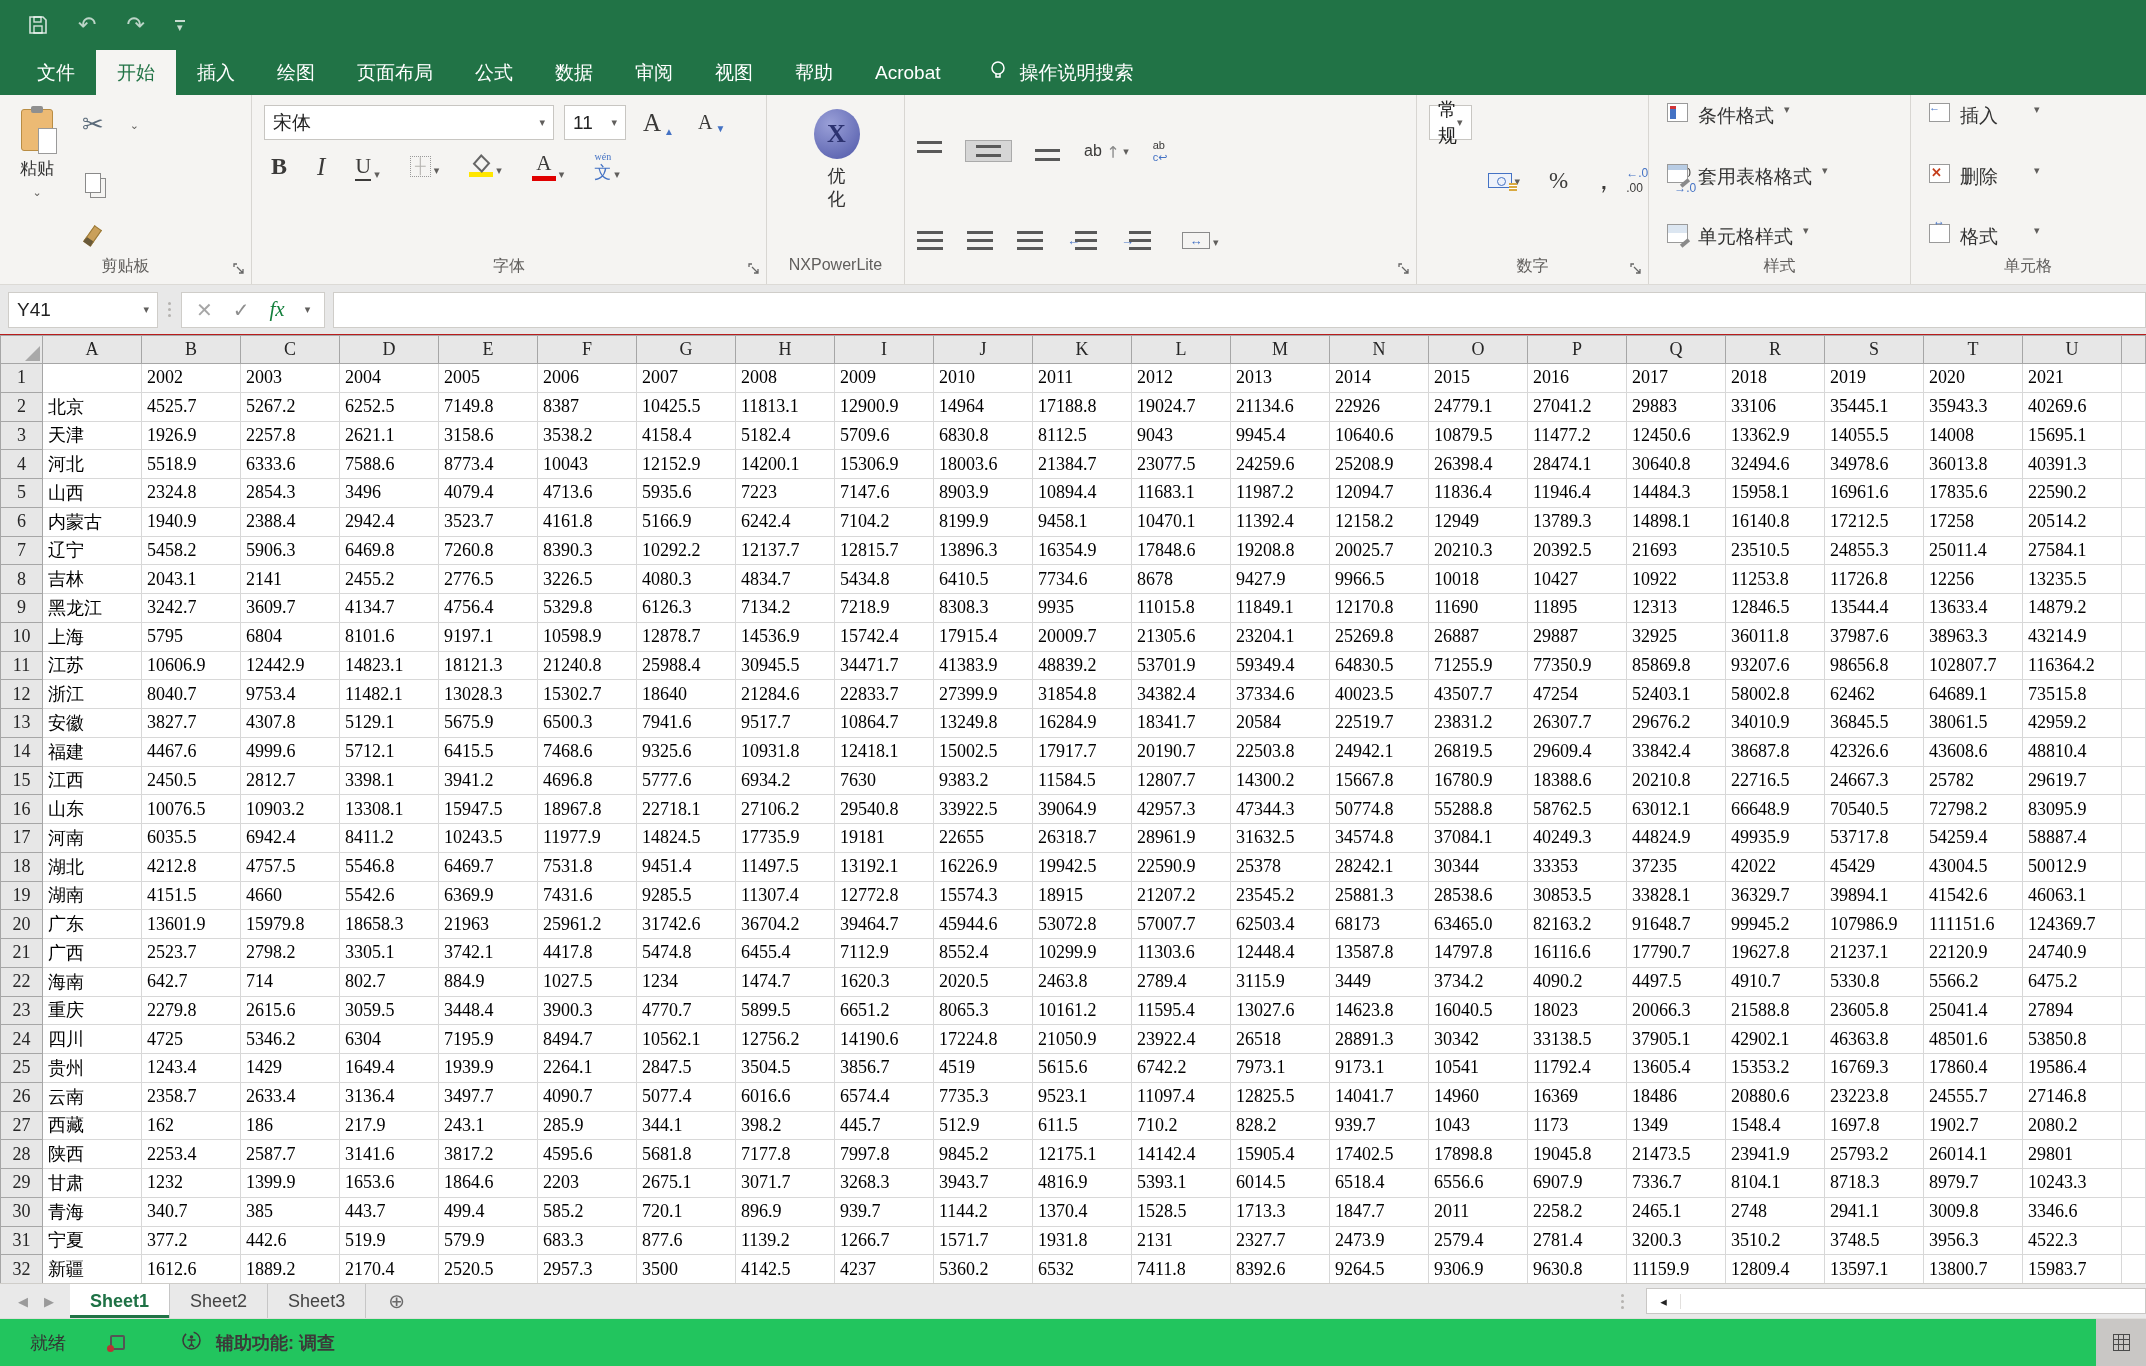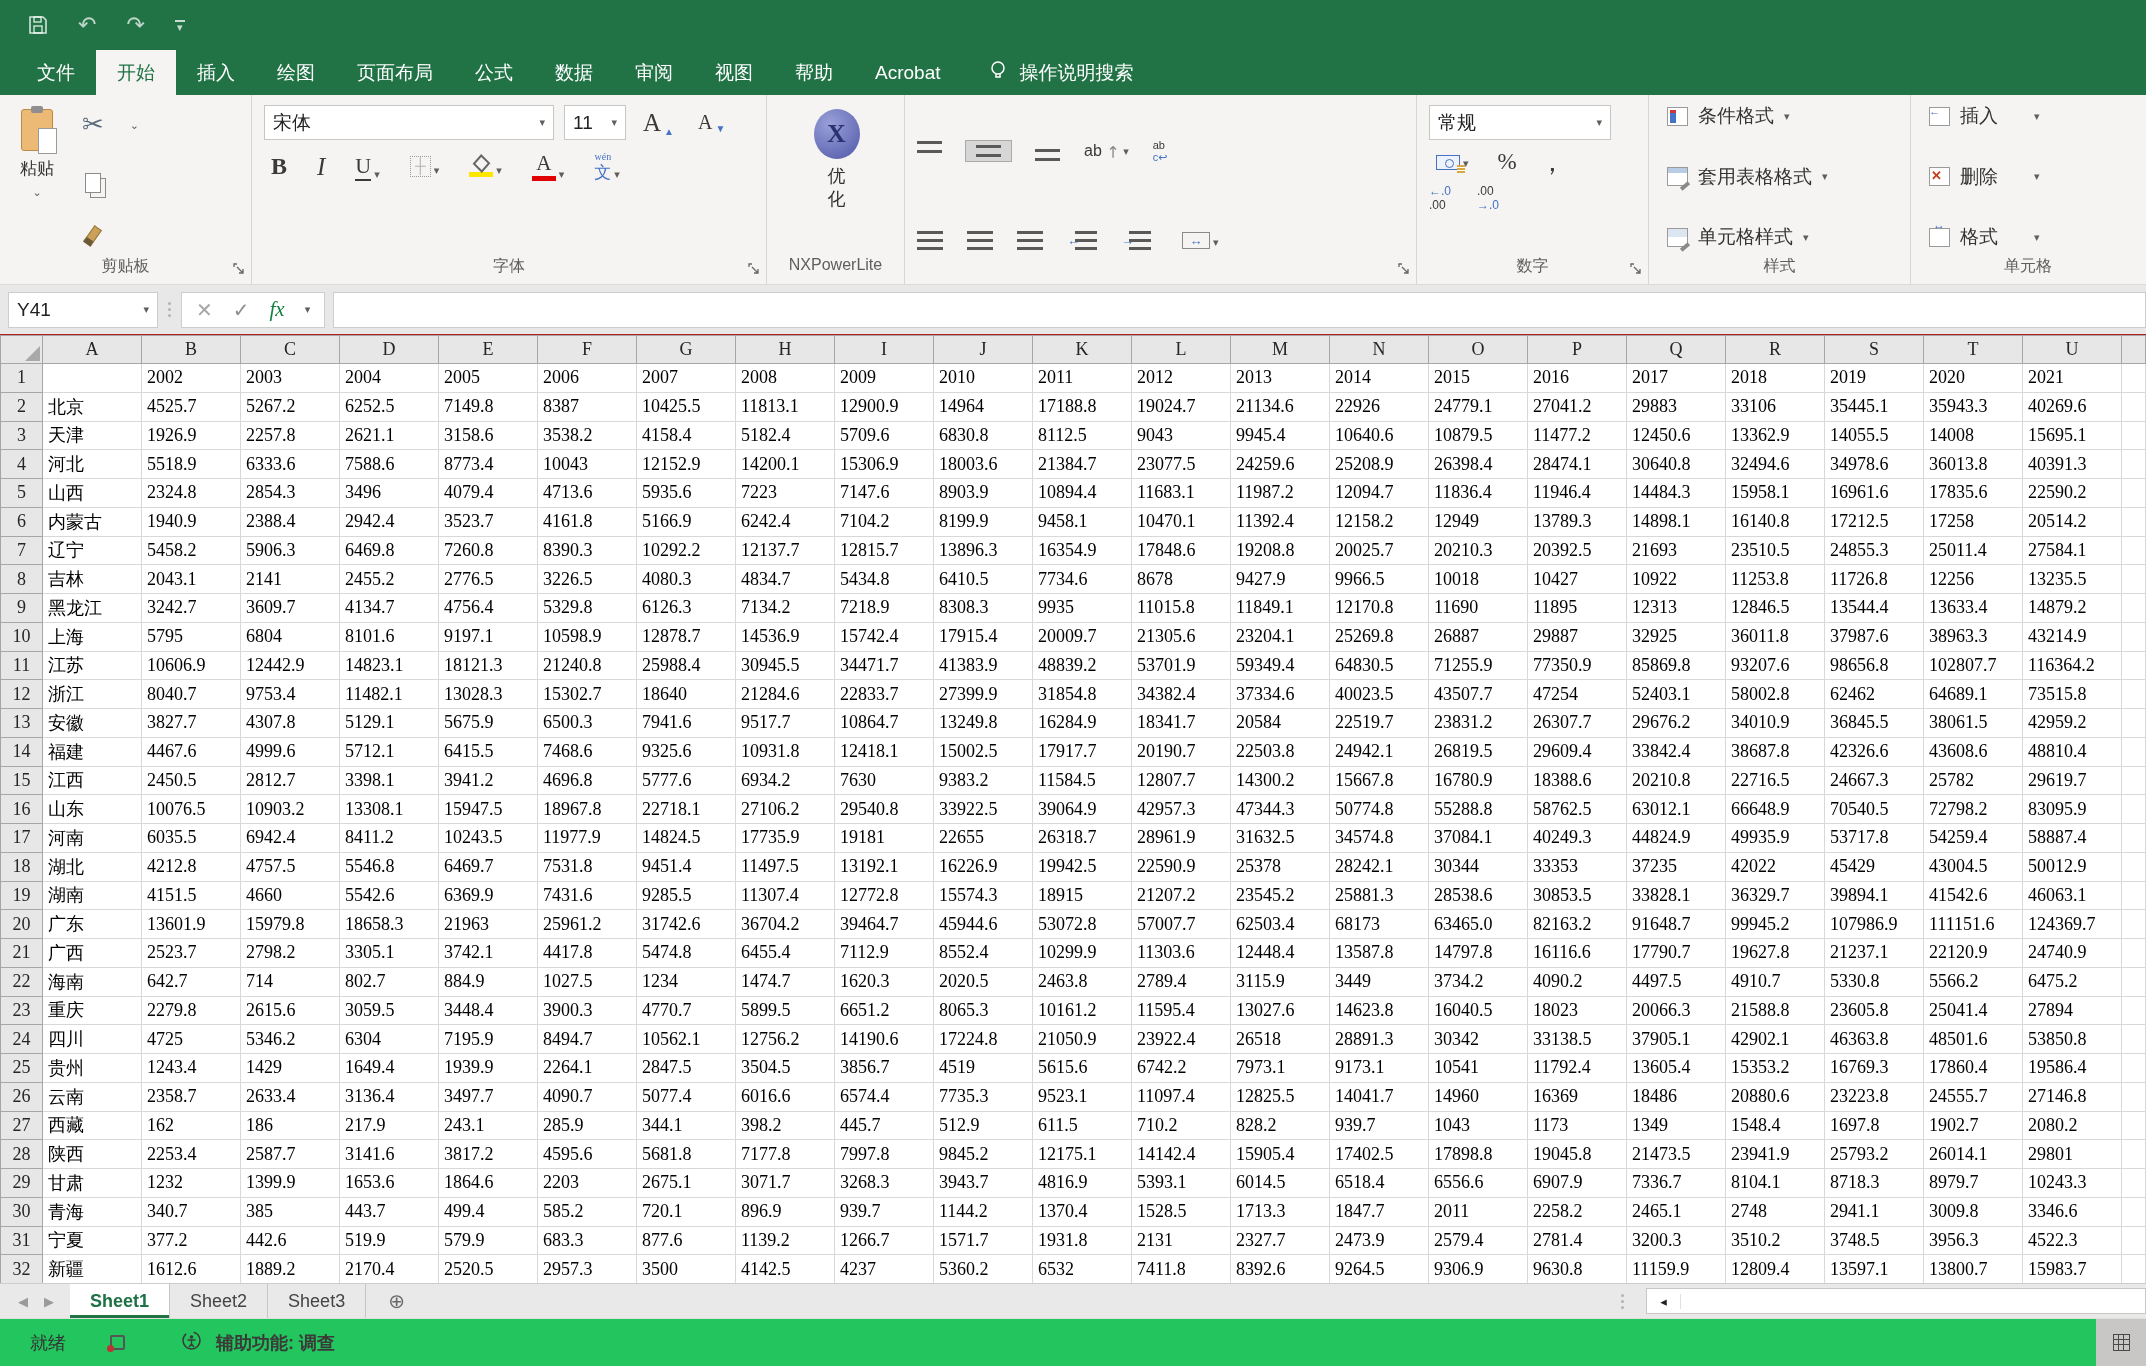--- a/index.html
+++ b/index.html
@@ -76,33 +76,33 @@
   .orient { font-size:16px; color:#3b3a39; display:flex; align-items:center; gap:4px; }
   .diag { display:inline-block; transform:rotate(-45deg); color:#8a8a8a; }
   .wrapic { font-size:11px; color:#3b3a39; line-height:1.1; text-align:left; }
   .wrapic .blue { color:#4472c4; }
   .indentic { position:relative; width:30px; height:19px; }
   .indentic .albars4 { position:absolute; right:0; width:22px; }
   .indentic .arr { position:absolute; left:0; top:2px; color:#4472c4; font-size:13px; }
   .mergeic { width:28px; height:17px; border:1px solid #8a8a8a; color:#4472c4; font-size:13px; display:flex; align-items:center; justify-content:center; }
 
   
-  .numgrid { display:flex; flex-direction:column; gap:9px; width:100%; }
+  .numgrid { display:flex; flex-direction:row; gap:9px; width:100%; }
   .numsel { width:182px; justify-content:space-between; }
   .money { width:24px; height:15px; border:1px solid #4472c4; position:relative; background:#eef2fa; }
   .money::after { content:""; position:absolute; left:8px; top:3px; width:7px; height:7px; border:1px solid #4472c4; border-radius:50%; }
   .coins { position:absolute; right:-6px; bottom:-4px; width:8px; height:8px; background:repeating-linear-gradient(to bottom,#d9a940 0 2px,#fff 2px 3px); }
   .pct { font-size:23px; color:#3b3a39; font-family:"Liberation Serif",serif; }
   .comma { font-size:27px; color:#3b3a39; font-family:"Liberation Serif",serif; line-height:.6; }
   .decic { font-size:12px; color:#3b3a39; line-height:1.2; text-align:left; }
   .decic .blue { color:#4472c4; }
 
   
   .stylecol { display:flex; flex-direction:column; justify-content:space-between; padding:2px 0 6px; width:100%; }
-  .stybtn { display:flex; align-items:center; gap:10px; font-size:19px; color:#333; padding-left:6px; }
+  .stybtn { display:flex; align-items:flex-start; gap:10px; font-size:19px; color:#333; padding-left:6px; }
   .minigrid { width:21px; height:19px; border:1px solid #9a9a9a; background:#fff; position:relative; flex:none; }
   .mg-cf::before { content:""; position:absolute; left:2px; top:2px; width:6px; height:6px; background:#d13438; }
   .mg-cf::after { content:""; position:absolute; left:2px; bottom:2px; width:6px; height:10px; background:#4472c4; }
   .mg-tbl { background:linear-gradient(#b8cce4 0 5px, #fff 5px); }
   .mg-brush::after { content:""; position:absolute; right:-3px; bottom:-3px; width:10px; height:4px; background:#8a8a8a; transform:rotate(-40deg); }
   .mg-cs { background:linear-gradient(#dce6f1 0 8px, #fff 8px); }
   .mg-ins::before { content:"←"; position:absolute; left:-1px; top:-3px; color:#4472c4; font-size:11px; }
   .mg-del::before { content:"✕"; position:absolute; left:1px; top:0px; color:#c43e1c; font-size:13px; font-weight:bold; }
   .mg-fmt::before { content:"↔"; position:absolute; left:3px; top:-11px; color:#4472c4; font-size:12px; }
   .cellbtn { justify-content:flex-start; }

